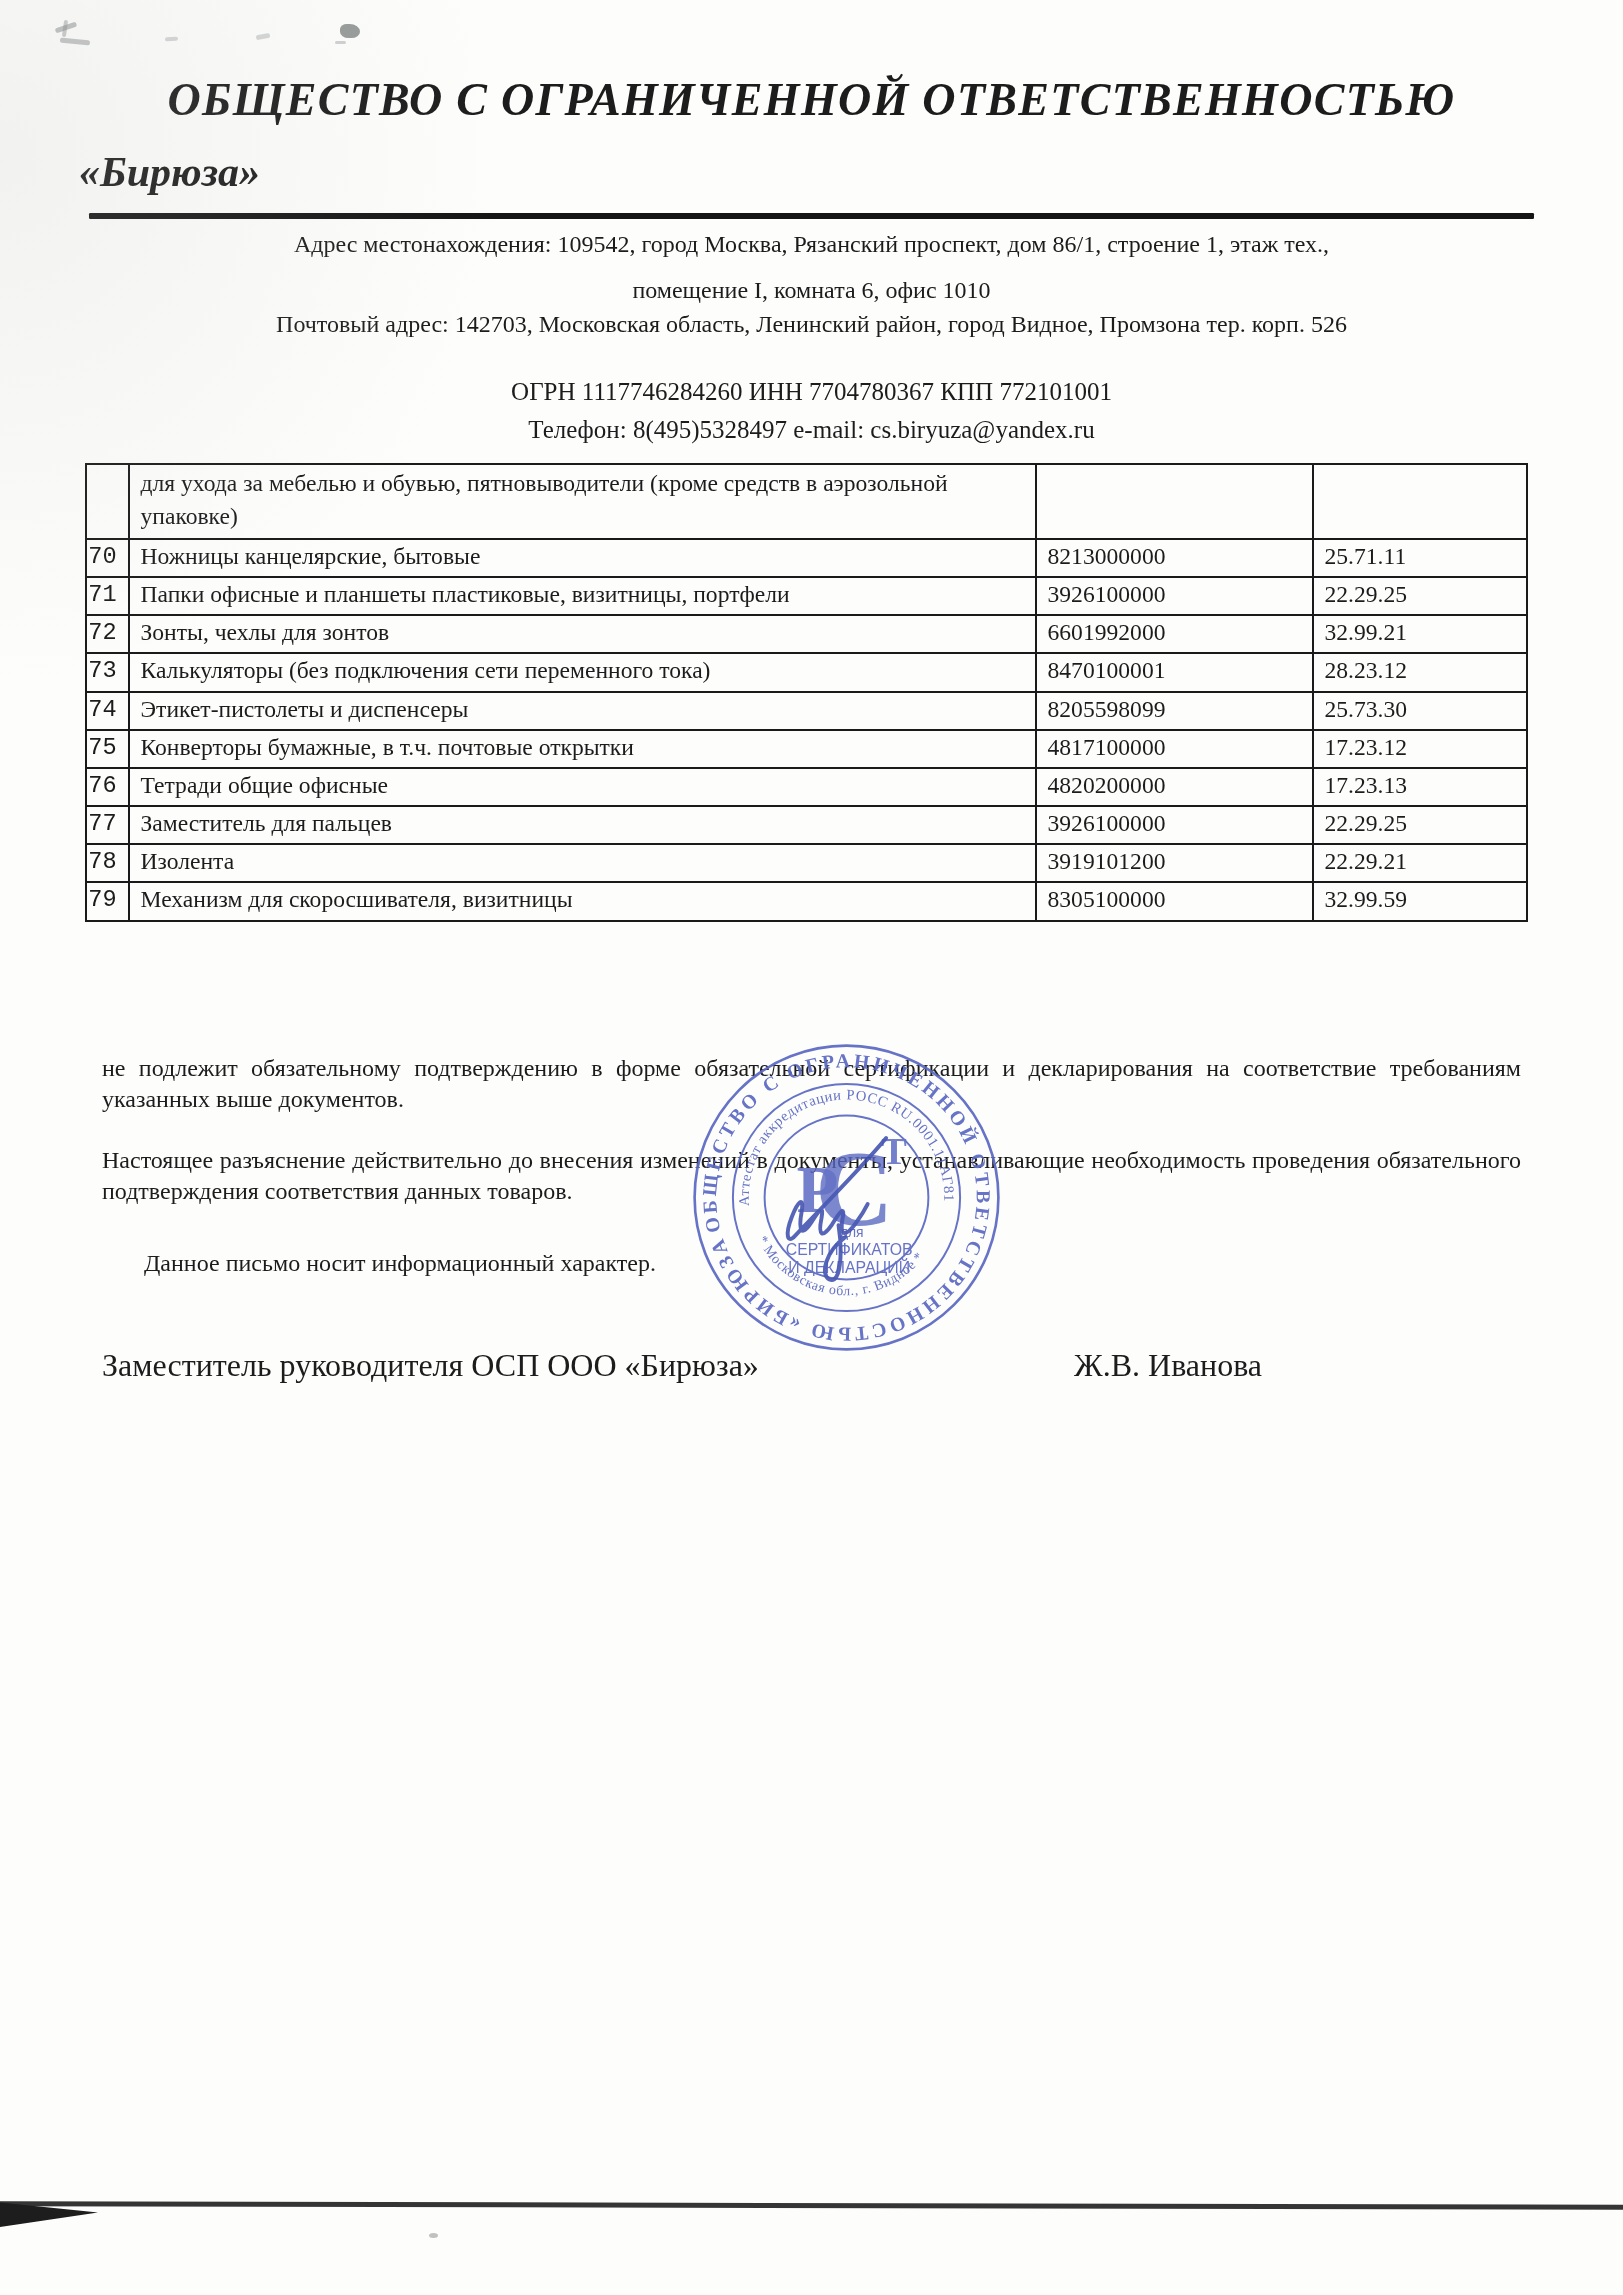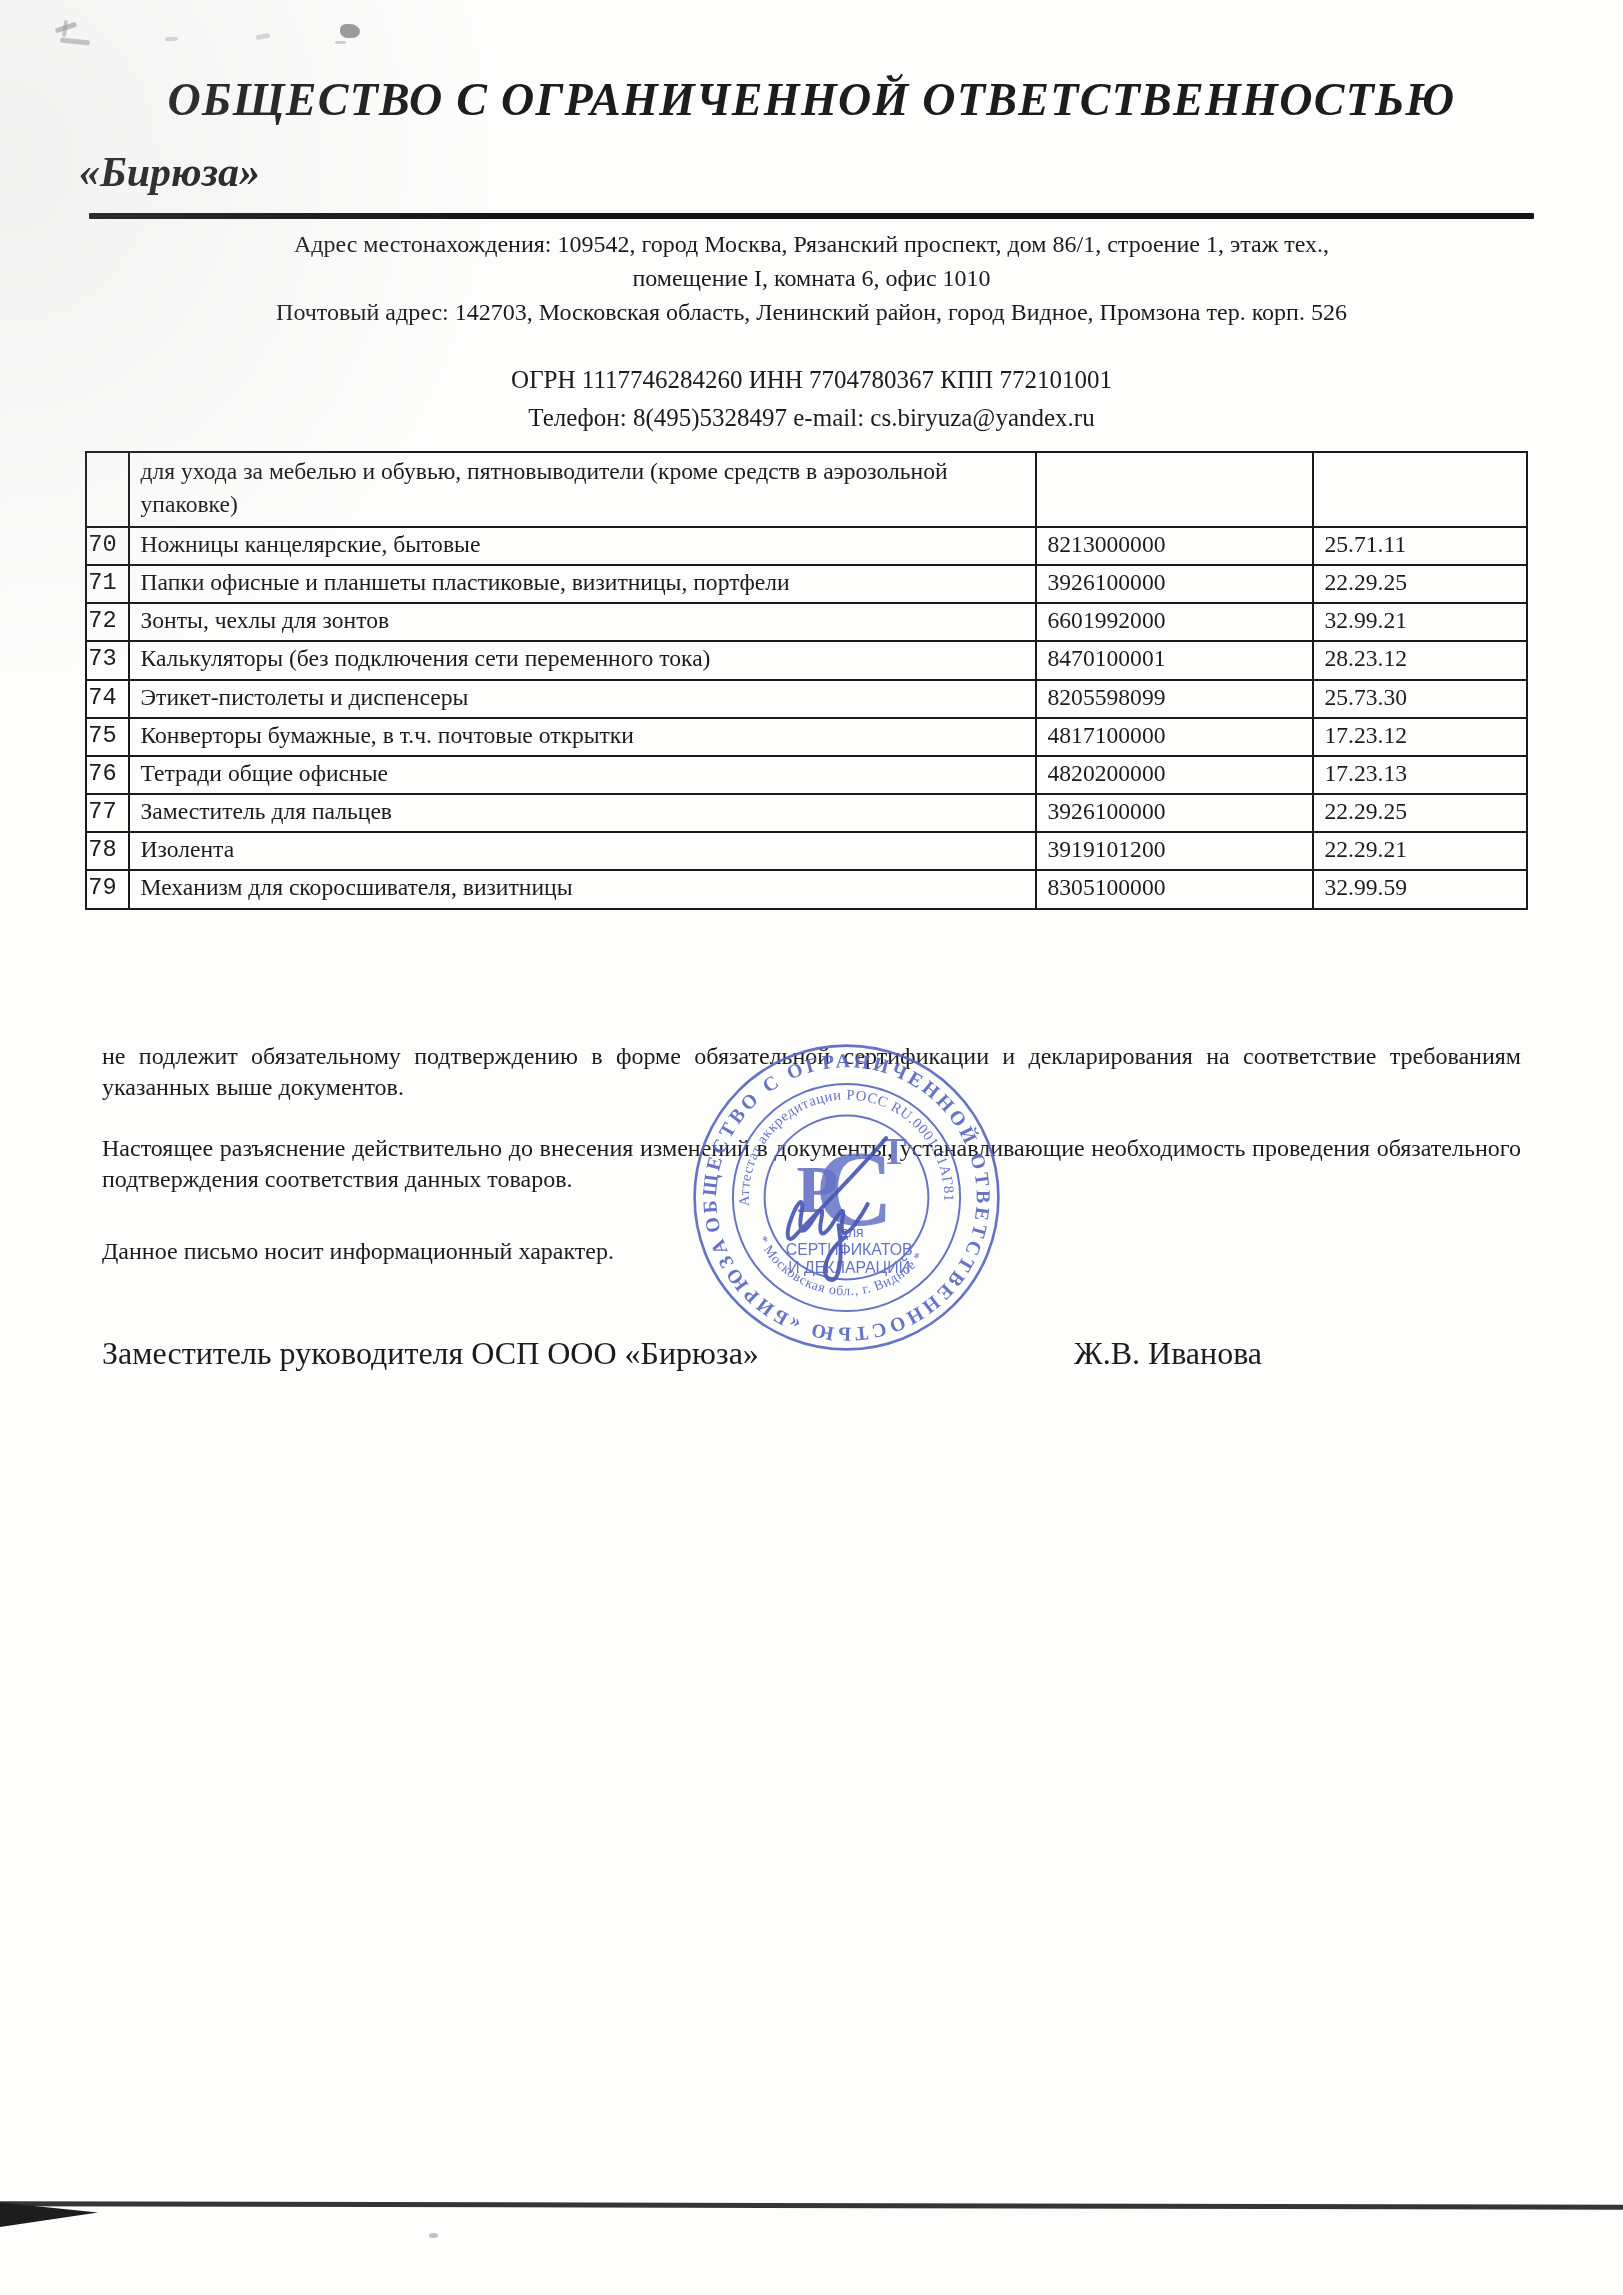--- a/index.html
+++ b/index.html
@@ -92,21 +92,21 @@
   .body-text{
     margin:131px 102px 0 102px;
   }
   .body-text p{
     margin:0 0 30px 0;
     font-size:24px;
     line-height:31px;
     text-align:justify;
   }
   .body-text p.no-just{text-align:left;}
-  .body-text p.p3{margin-top:41px;}
+  .body-text p.p3{margin-top:41px;margin-left:42px;}
 
   
   .sign-row{
     position:relative;
     margin:68px 102px 0 102px;
     height:34px;
     font-size:32px;
   }
   .sign-title{position:absolute;left:0;top:0;}
   .sign-name{position:absolute;left:972px;top:0;}
@@ -153,21 +153,21 @@
   <div class="smudge sm2"></div>
   <div class="smudge sm3"></div>
   <div class="smudge sm4"></div>
   <div class="smudge sm5"></div>
   <div class="smudge sm6"></div>
 
   <div class="org-title">ОБЩЕСТВО С ОГРАНИЧЕННОЙ ОТВЕТСТВЕННОСТЬЮ</div>
   <div class="org-name">«Бирюза»</div>
   <div class="head-rule"></div>
   <div class="addr">Адрес местонахождения: 109542, город Москва, Рязанский проспект, дом 86/1, строение 1, этаж тех.,</div>
-  <div class="addr" style="margin-top:0">помещение I, комната 6, офис 1010</div>
+  <div class="addr" style="margin-top:12px">помещение I, комната 6, офис 1010</div>
   <div class="addr" style="margin-top:0">Почтовый адрес: 142703, Московская область, Ленинский район, город Видное, Промзона тер. корп. 526</div>
   <div class="reg-line">ОГРН 1117746284260 ИНН 7704780367 КПП 772101001</div>
   <div class="phone-line">Телефон: 8(495)5328497 e-mail: cs.biryuza@yandex.ru</div>
 
   <table class="goods">
     <colgroup>
       <col class="c-num">
         <col class="c-desc">
         <col class="c-code">
         <col class="c-okpd">

